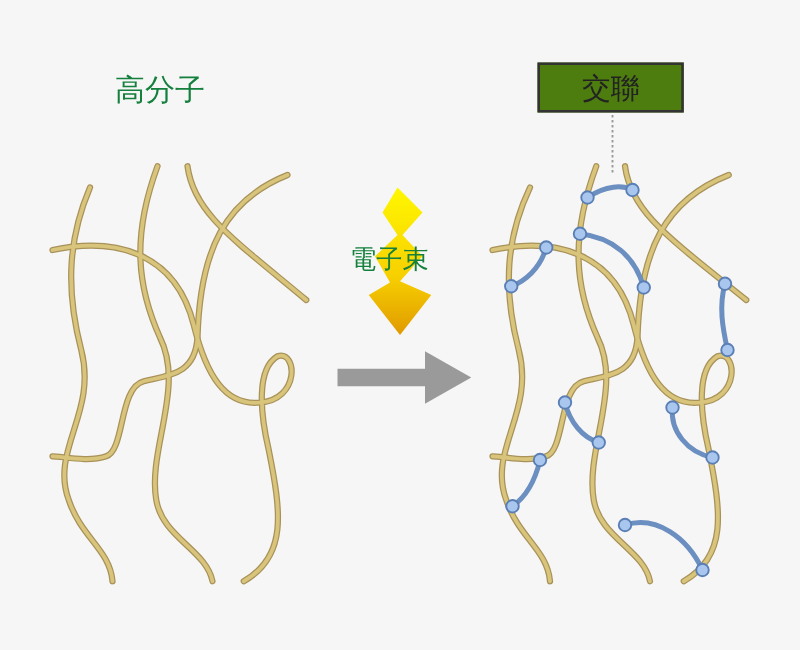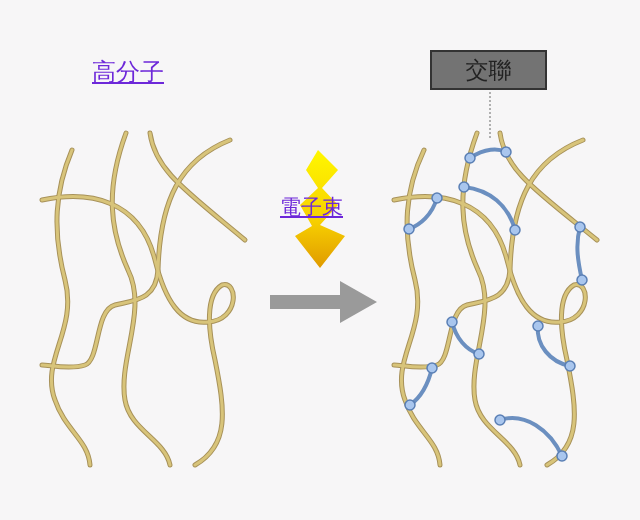--- a/index.html
+++ b/index.html
@@ -1,22 +1,22 @@
 <!DOCTYPE html>
 <html><head>
 <meta charset="utf-8">
 <style>
   html, body { margin:0; padding:0; }
   body { width:640px; height:520px; background:#f7f6f7; position:relative; overflow:hidden;
          font-family:"DejaVu Sans", sans-serif; }
-  .label { position:absolute; color:#6d28d9; font-size:24px;text-decoration:underline; }
+  .label { position:absolute; color:#15803d; font-size:24px; }
   #lbl-polymer { left:92px; top:56px; }
   #lbl-beam { left:280px; top:193px; font-size:21px; }
   #lbl-cross-box { position:absolute; left:430px; top:50px; width:117px; height:40px;
-       border:2px solid #333; background:#737373; box-sizing:border-box;
+       border:2px solid #333; background:#4d7c0f; box-sizing:border-box;
        display:flex; align-items:center; justify-content:center; font-size:23px; color:#222; }
   svg { position:absolute; left:0; top:0; }
 </style>
 </head>
 <body>
 
 <svg width="640" height="520" viewBox="0 0 640 520">
   <defs>
     <linearGradient id="boltGrad" x1="0" y1="0" x2="0" y2="1">
       <stop offset="0" stop-color="#fff700"></stop>

